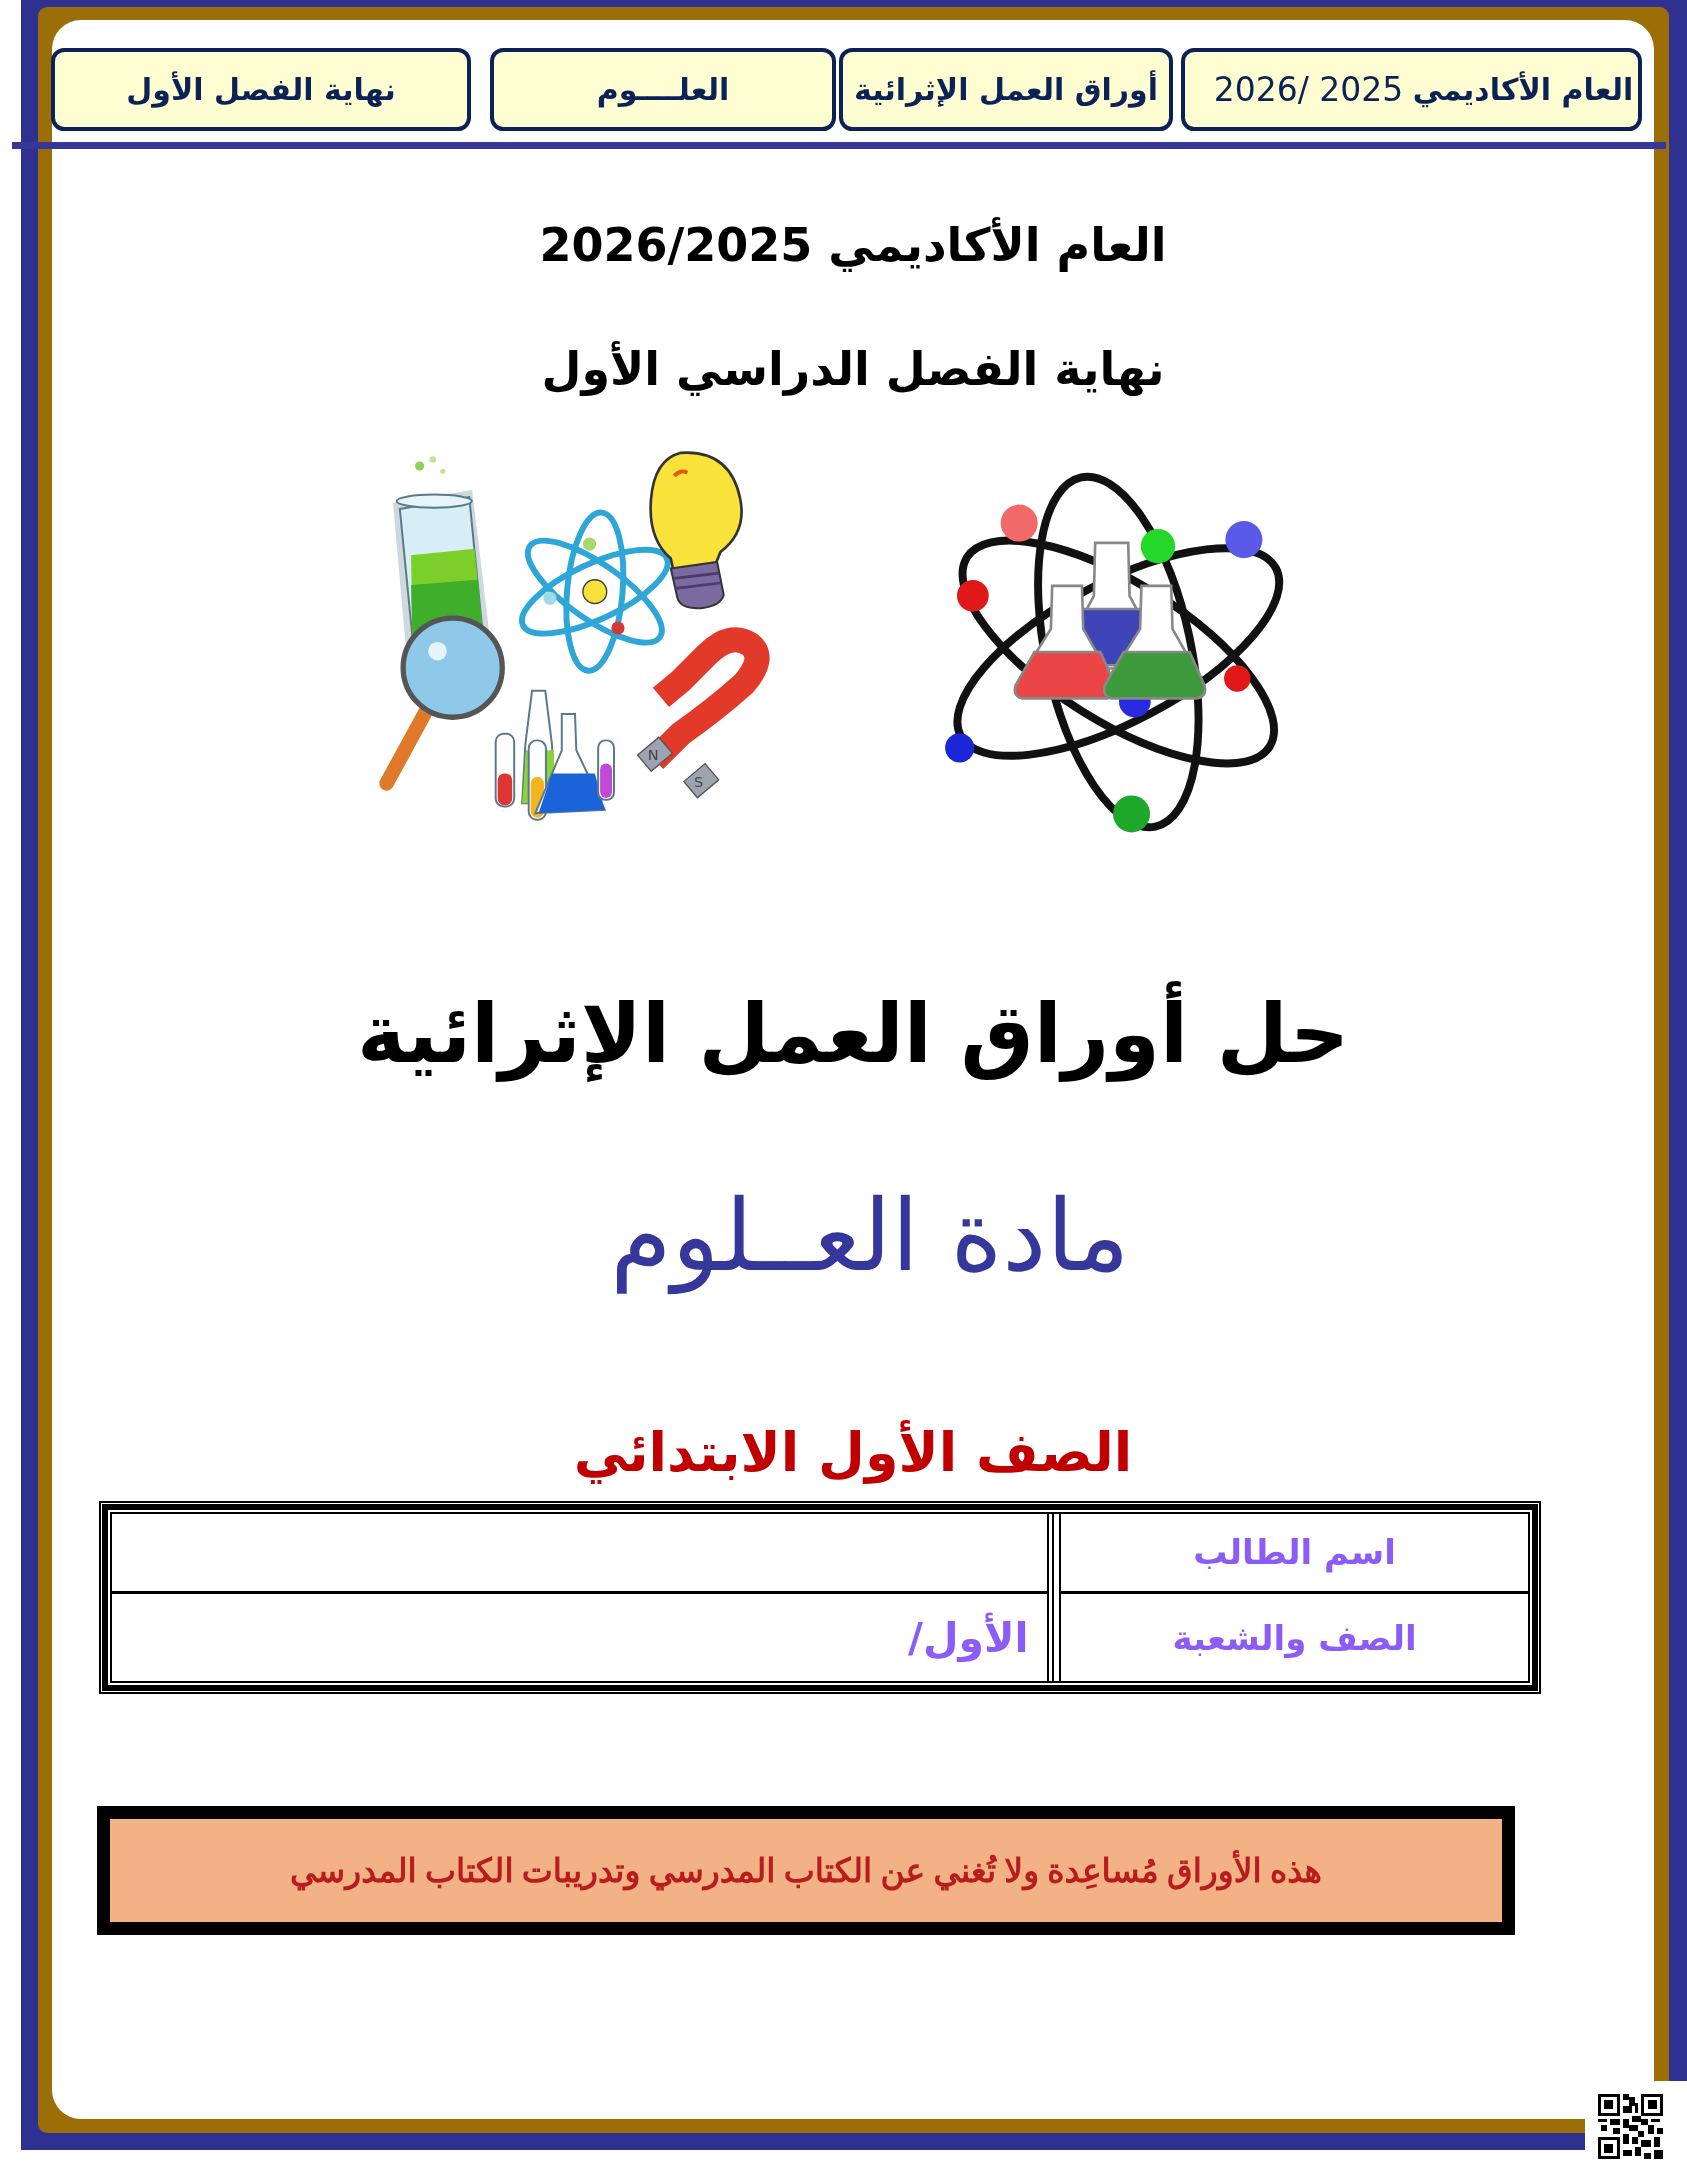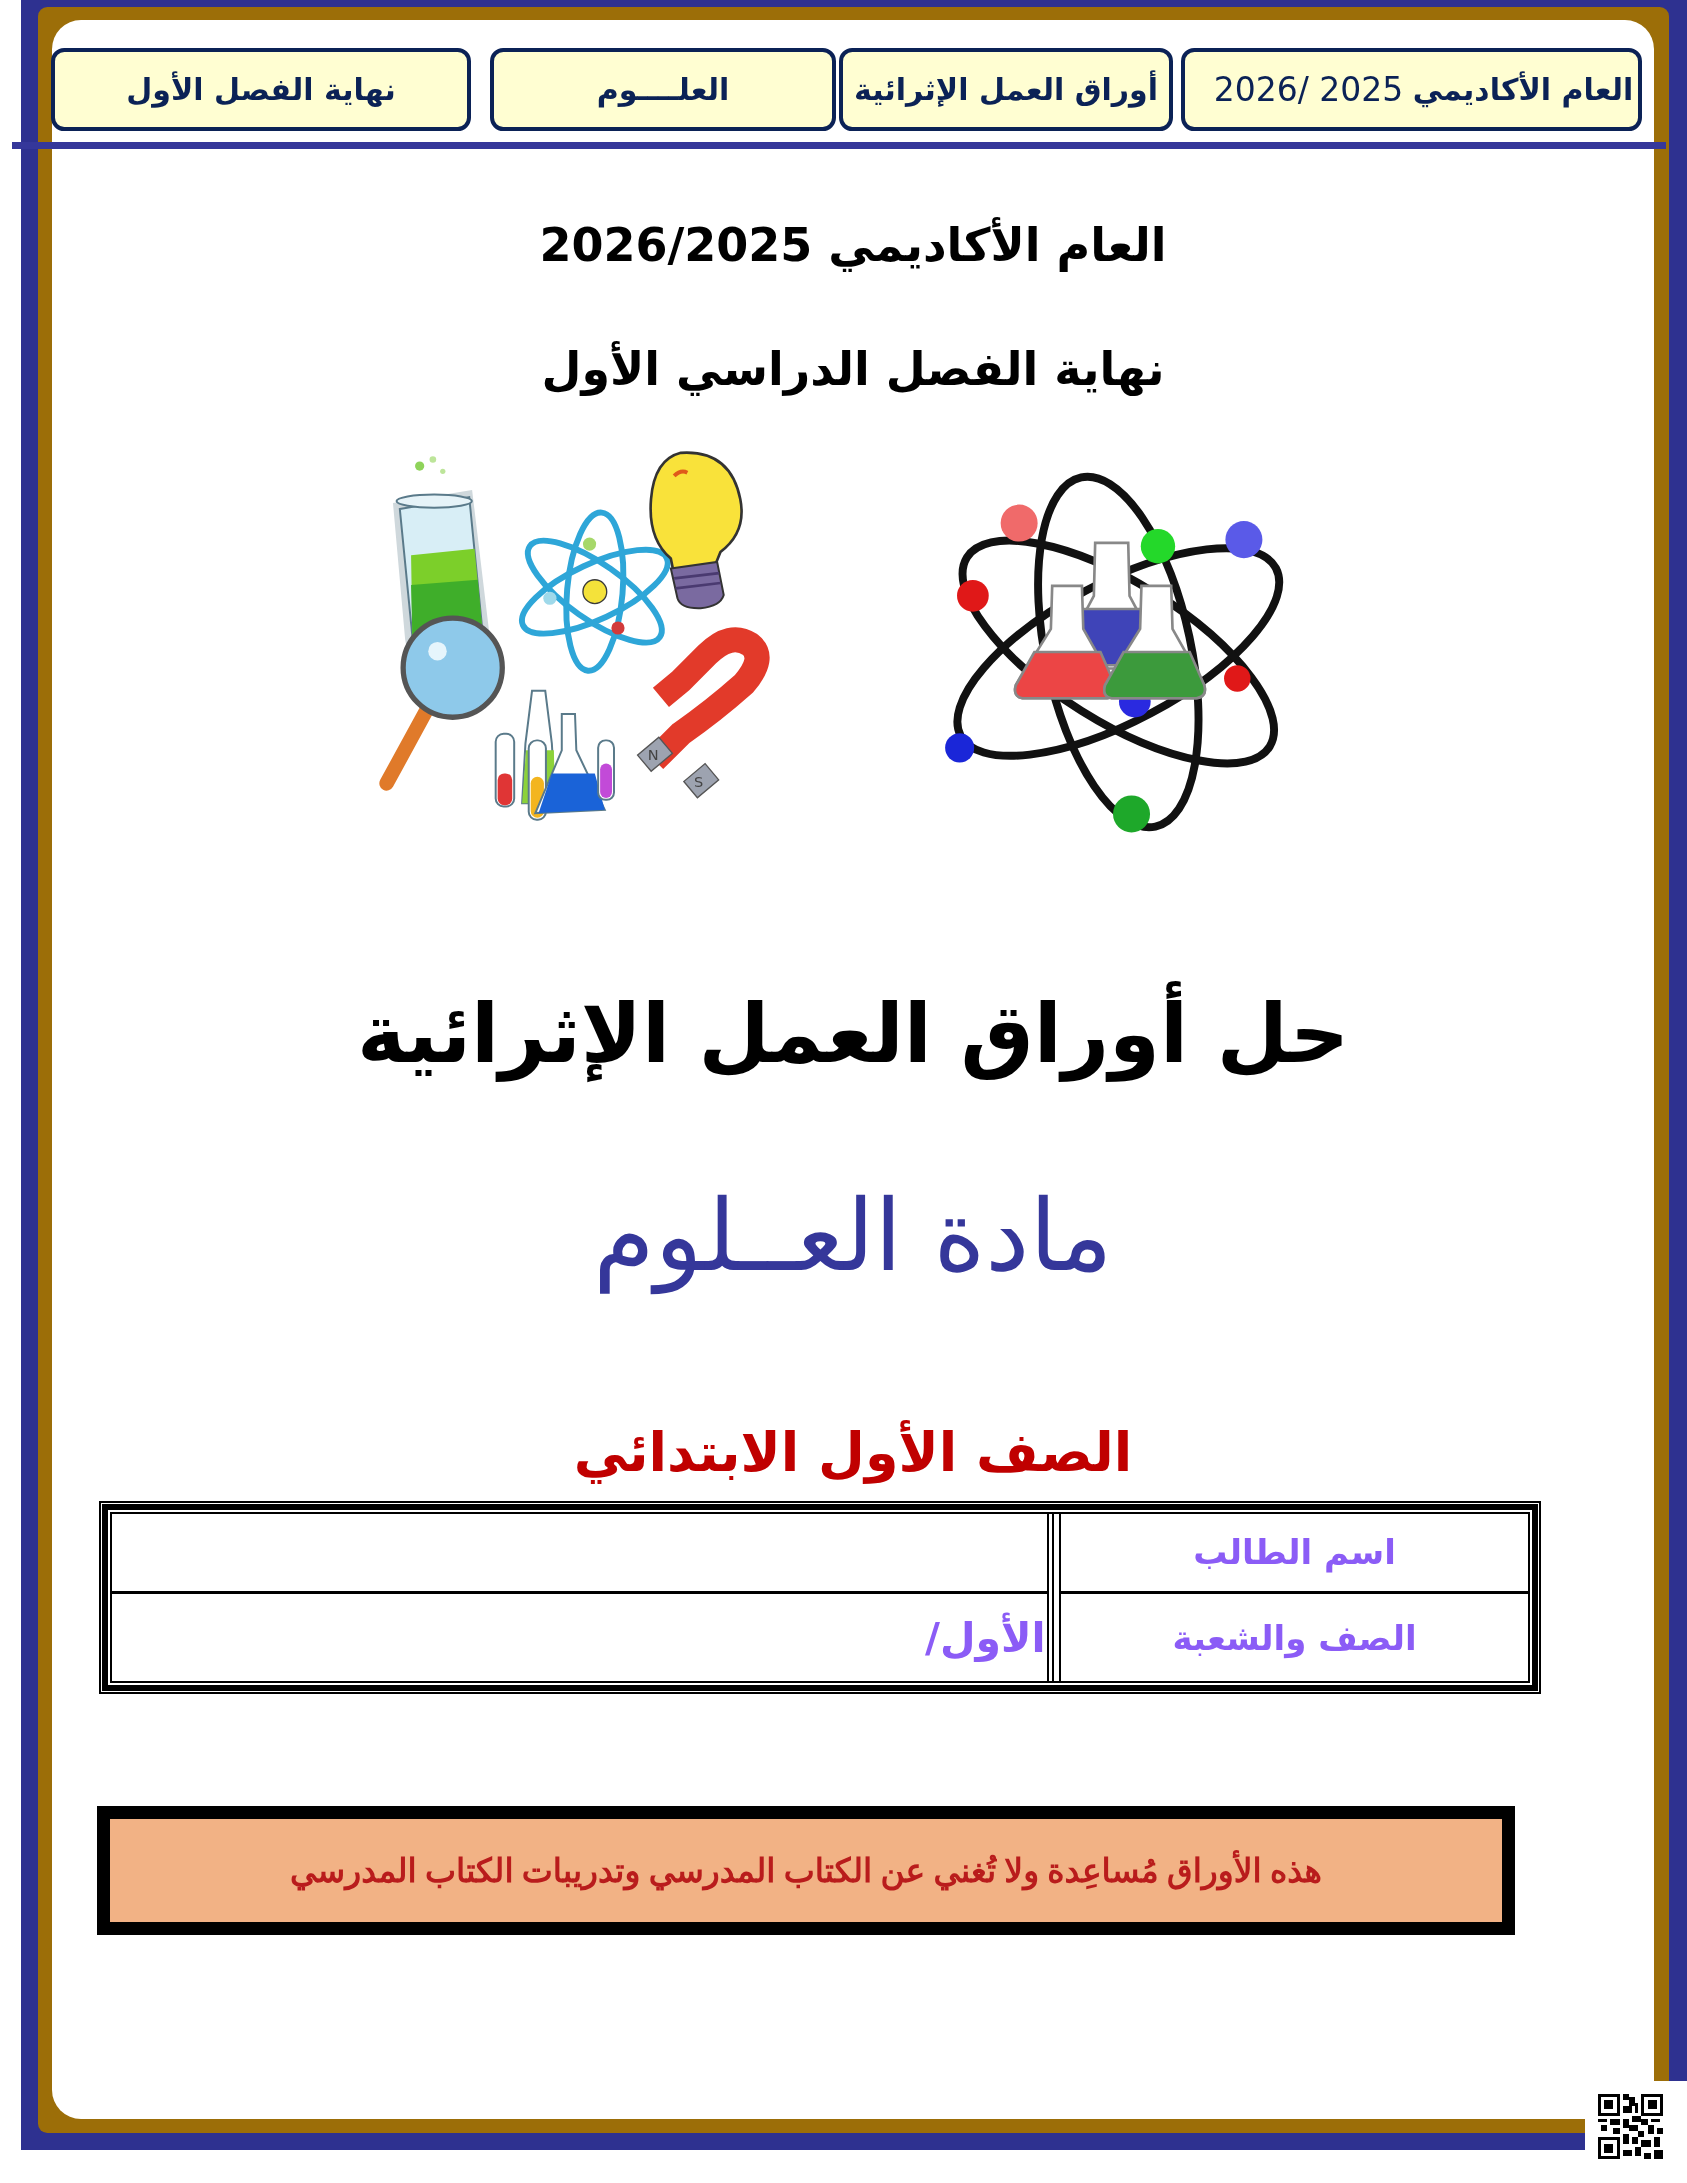--- a/index.html
+++ b/index.html
@@ -25,40 +25,40 @@
     .hbox-3 { left: 839px; width: 334px; }
     .hbox-4 { left: 1181px; width: 461px; }
     .hbox-4 .num { font-weight: normal; font-size: 33px; margin-right: 9.3px; direction: ltr; unicode-bidi: isolate; margin-left: 24px; }
     .header-rule { left: 12px; top: 142px; width: 1654px; height: 6.6px; background: #35379a; }
 
     
     .center-line { left: 52px; width: 1602px; text-align: center; direction: rtl; font-family: "DejaVu Sans", sans-serif; font-weight: bold; color: #000; white-space: nowrap; margin-top: 25px; }
     .year-title { top: 187px; font-size: 46px; line-height: 66px; }
     .term-title { top: 311px; font-size: 46px; line-height: 66px; }
     .main-title { top: 953px; font-size: 82px; line-height: 112px; }
-    .subject-title { top: 1138px; font-size: 99px; line-height: 146px; font-weight: normal; color: #35379a; font-family: "DejaVu Serif", serif; }
+    .subject-title { top: 1138px; font-size: 99px; line-height: 146px; font-weight: normal; color: #35379a; font-family: "DejaVu Serif", serif; padding-left: 17px; }
     .grade-title { top: 1388px; font-size: 54px; line-height: 79px; color: #c00000; }
 
     
     .illus-left { left: 370px; top: 433px; width: 410px; height: 390px; }
     .illus-right { left: 923px; top: 457px; width: 384px; height: 390px; }
 
     
     .info-table { left: 99px; top: 1501px; width: 1442px; height: 193px; box-sizing: border-box; border: 2.6px solid #000; }
     .info-table .mid { position: absolute; left: 1.3px; top: 1.3px; right: 1.3px; bottom: 1.3px; border: 6.6px solid #000; }
     .info-table .inner { position: absolute; left: 1.3px; top: 1.3px; right: 1.3px; bottom: 1.3px; border: 2.6px solid #000; background: #fff; }
     .col-divider { position: absolute; top: 0; bottom: 0; left: 935px; width: 14.6px; background: #fff; border-left: 2.6px solid #000; border-right: 2.6px solid #000; box-sizing: border-box; }
     .col-divider::after { content: ""; position: absolute; left: 3.3px; top: 0; bottom: 0; width: 2.6px; background: #000; }
     .row-divider-left { position: absolute; left: 0; width: 935px; top: 77px; height: 3.3px; background: #000; }
     .row-divider-right { position: absolute; left: 949px; right: 0; top: 77px; height: 3.3px; background: #000; }
     .cell { position: absolute; display: flex; align-items: center; justify-content: center; direction: rtl; color: #8b5cf6; font-weight: bold; font-family: "DejaVu Sans", sans-serif; white-space: nowrap; }
     .label-name { left: 949px; right: 0; top: 0; height: 77px; font-size: 34px; }
     .label-class { left: 949px; right: 0; top: 81px; bottom: 0; font-size: 34px; }
     .value-name { left: 0; width: 935px; top: 0; height: 77px; }
-    .value-class { left: 0; width: 935px; top: 81px; bottom: 0; justify-content: flex-start; padding-right: 1px; box-sizing: border-box; font-size: 41px; }
+    .value-class { left: 0; width: 935px; top: 81px; bottom: 0; justify-content: flex-start; padding-right: 18px; box-sizing: border-box; font-size: 41px; }
 
     
     .note-box { left: 97px; top: 1806px; width: 1418px; height: 129px; box-sizing: border-box; border: 13.2px solid #000; background: #f2b285; display: flex; align-items: center; justify-content: center; direction: rtl; }
     .note-text { font-family: Liberation Serif, serif; font-weight: bold; font-size: 33px; color: #b91c1c; white-space: nowrap; }
 
     
     .qr { left: 1598px; top: 2094px; width: 65px; height: 65px; }
   </style>
 </head>
 <body>

